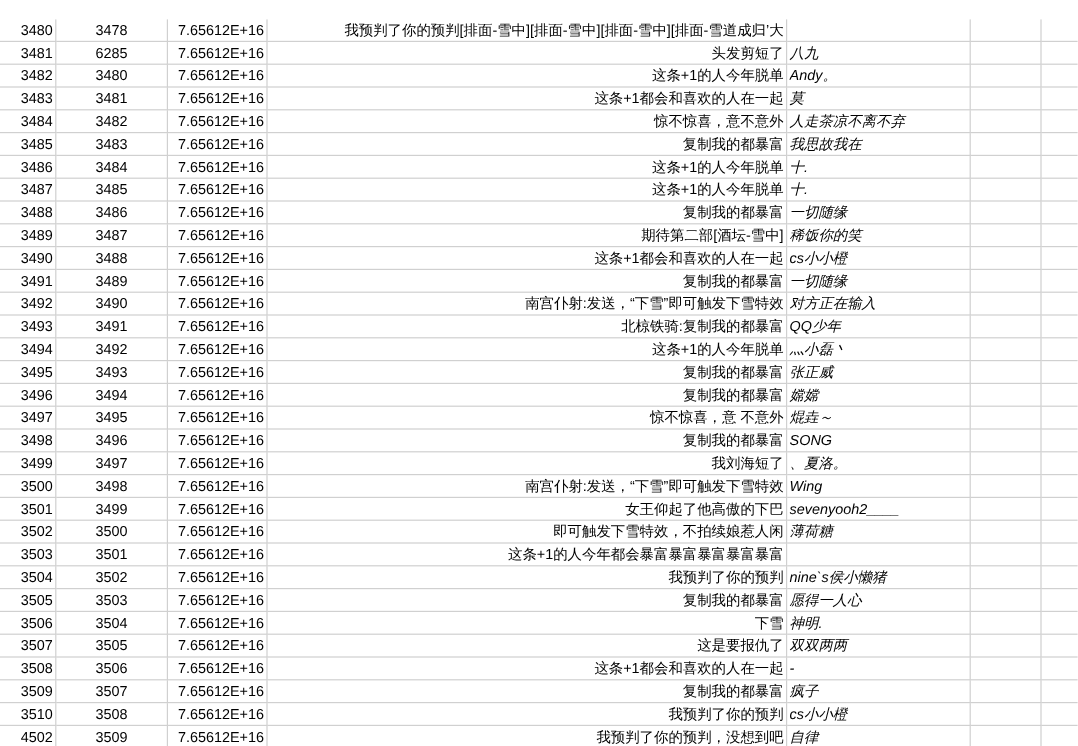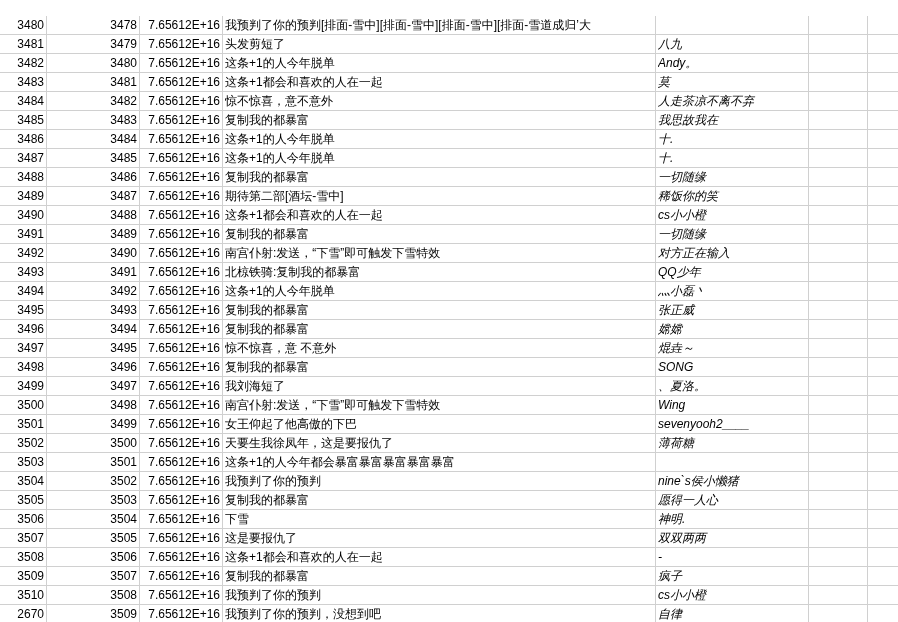--- a/index.html
+++ b/index.html
@@ -41,31 +41,31 @@
   td.rowhead {
     width: 42px;
     text-align: right;
     padding-right: 4px;
     background: #ffffff;
     color: #000000;
     border-right: 1px solid #d0d0d0;
   }
   td.col-a {
     width: 88px;
-    text-align: right;
+    text-align: center;
     padding-right: 3px;
   }
   td.col-b {
     width: 78px;
     text-align: right;
     padding-left: 2px;
   }
   td.col-c {
     width: 428px;
-    text-align: left;
+    text-align: right;
   }
   td.col-d {
     width: 148px;
     text-align: left;
     font-style: italic;
   }
   td.col-e {
     width: 54px;
   }
   td.col-f {
@@ -102,21 +102,21 @@
             <span class="clip"></span>
           </td>
           <td class="col-e"></td>
           <td class="col-f"></td>
         </tr>
         <tr>
           <td class="rowhead">
             <span class="clip">3481</span>
           </td>
           <td class="col-a">
-            <span class="clip">3479</span>
+            <span class="clip">6285</span>
           </td>
           <td class="col-b">
             <span class="clip">7.65612E+16</span>
           </td>
           <td class="col-c">
             <span class="clip">头发剪短了</span>
           </td>
           <td class="col-d">
             <span class="clip">八九</span>
           </td>
@@ -507,21 +507,21 @@
           <td class="rowhead">
             <span class="clip">3502</span>
           </td>
           <td class="col-a">
             <span class="clip">3500</span>
           </td>
           <td class="col-b">
             <span class="clip">7.65612E+16</span>
           </td>
           <td class="col-c">
-            <span class="clip">天要生我徐凤年，这是要报仇了</span>
+            <span class="clip">即可触发下雪特效，不拍续娘惹人闲</span>
           </td>
           <td class="col-d">
             <span class="clip">薄荷糖</span>
           </td>
           <td class="col-e"></td>
           <td class="col-f"></td>
         </tr>
         <tr>
           <td class="rowhead">
             <span class="clip">3503</span>
@@ -669,21 +669,21 @@
             <span class="clip">我预判了你的预判</span>
           </td>
           <td class="col-d">
             <span class="clip">cs小小橙</span>
           </td>
           <td class="col-e"></td>
           <td class="col-f"></td>
         </tr>
         <tr>
           <td class="rowhead">
-            <span class="clip">2670</span>
+            <span class="clip">4502</span>
           </td>
           <td class="col-a">
             <span class="clip">3509</span>
           </td>
           <td class="col-b">
             <span class="clip">7.65612E+16</span>
           </td>
           <td class="col-c">
             <span class="clip">我预判了你的预判，没想到吧</span>
           </td>

